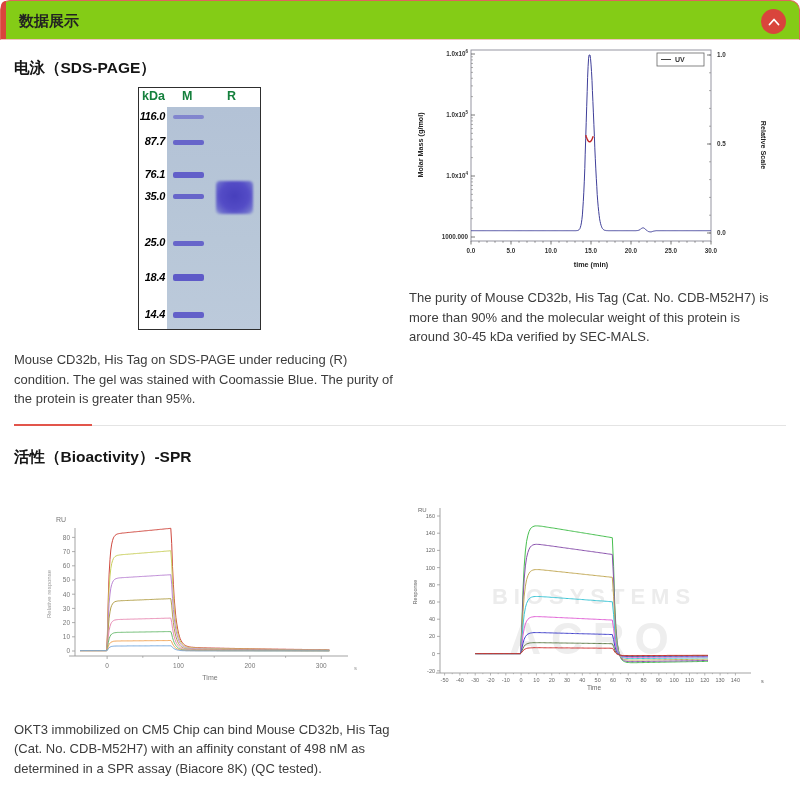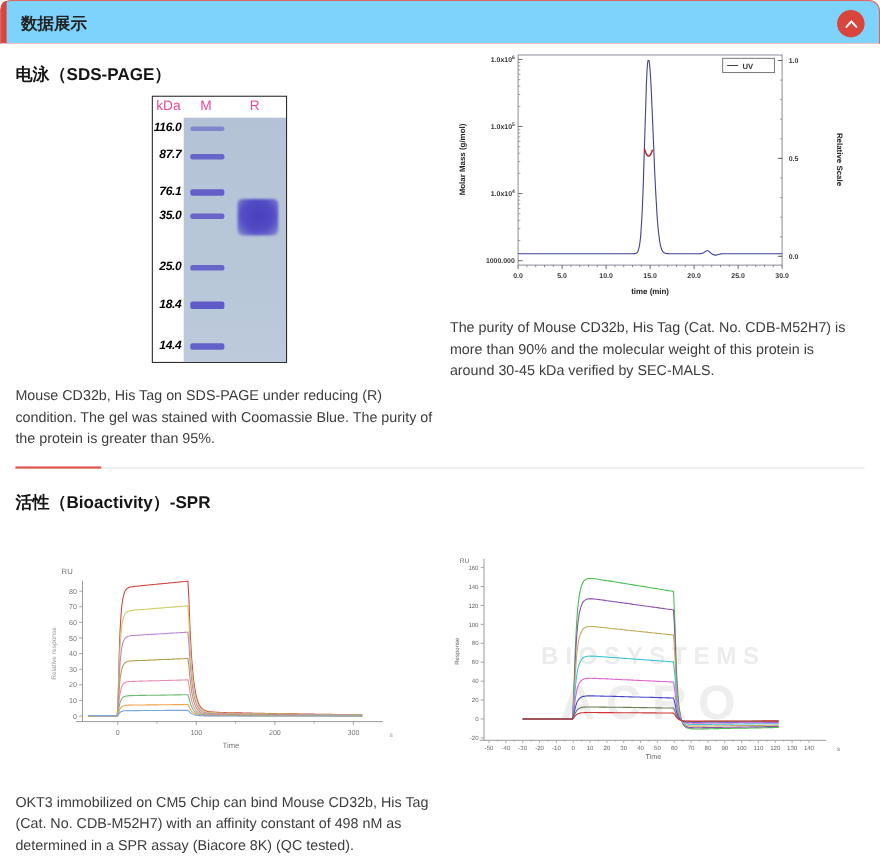--- a/index.html
+++ b/index.html
@@ -1,19 +1,19 @@
 <!DOCTYPE html>
 <html><head>
 <meta charset="utf-8">
 <style>
   html,body{margin:0;padding:0;background:#fff;}
   body{width:800px;height:787px;position:relative;overflow:hidden;
        font-family:"Liberation Sans","DejaVu Sans",sans-serif;color:#333;}
   .card{position:absolute;inset:0;background:#fff;}
-  .card-header{position:relative;height:40px;background:#7dd3fc;
+  .card-header{position:relative;height:40px;background:#84cc16;
        border:1px solid #e0655c;border-bottom:1px solid #f0c3be;
        border-radius:10px 10px 0 0;box-sizing:border-box;text-align:center;}
   .accent{position:absolute;left:0;top:0;bottom:0;width:5px;background:#d9453c;
        border-radius:8px 0 0 0;}
   .header-title{position:absolute;left:18px;top:11px;font-size:15px;font-weight:bold;color:#222;}
   .collapse-btn{position:absolute;right:13px;top:8px;width:25px;height:25px;border-radius:50%;
        background:#d9453c;border:none;cursor:pointer;padding:0;display:flex;
        align-items:center;justify-content:center;}
   .content{padding:0 14px;border-radius:19px;}
   .row{display:flex;}
@@ -26,21 +26,21 @@
   .cap-3{margin-top:26px;width:380px;}
   .cap-4{margin-top:24px;width:370px;}
   .divider{position:relative;height:2px;margin-top:16px;}
   .divider-line{position:absolute;left:0;right:0;top:0;height:1px;background:#e4e4e4;}
   .divider-red{position:absolute;left:0;top:-1px;width:78px;height:2px;background:#e2554b;}
   
   .gel{position:relative;width:121px;height:241px;margin:4px 0 0 124px;
        border:1.5px solid #2e2e2e;background:#fff;box-sizing:content-box;}
   .gel-area{position:absolute;left:28px;top:19px;right:0;bottom:0;
        background:linear-gradient(180deg,#b3c2d6 0%,#b8c7d8 60%,#bccadb 100%);}
-  .gel-head{position:absolute;font-size:12.5px;font-weight:normal;color:#ec4899;top:1px;}
+  .gel-head{position:absolute;font-size:12.5px;font-weight:bold;color:#15803d;top:1px;}
   .gel-lab{position:absolute;left:0;width:26px;text-align:right;font-size:11px;
        font-weight:bold;color:#000;letter-spacing:-0.3px;font-style:italic;}
   .gel-band{position:absolute;left:34px;width:31px;background:#5a55c8;border-radius:2px;
        filter:blur(0.5px);}
   .gel-blob{position:absolute;border-radius:4px;filter:blur(1px);
        background:radial-gradient(ellipse at 50% 45%,#473fbc 0%,#544cc6 55%,
                  rgba(92,90,202,0.8) 80%,rgba(130,138,215,0.35) 100%);}
   .fig-svg{display:block;}
   svg text{font-family:"Liberation Sans","DejaVu Sans",sans-serif;}
 </style>

